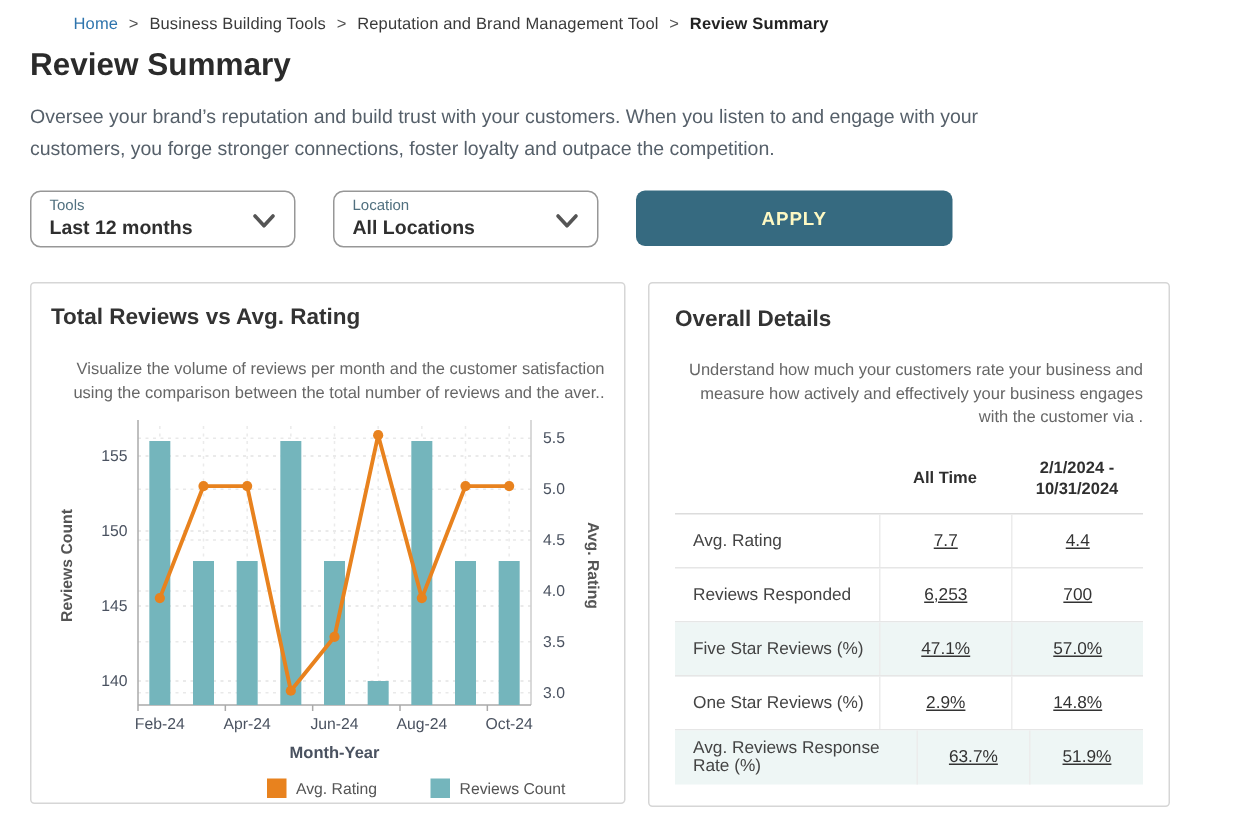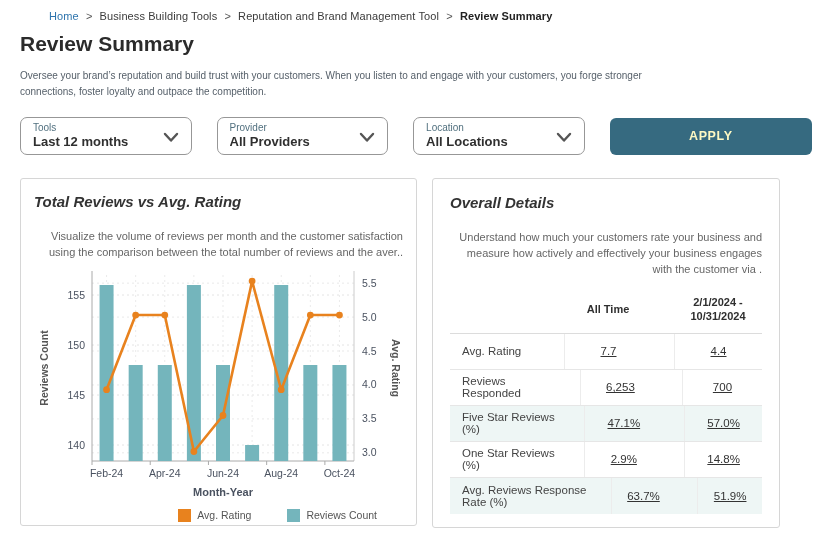--- a/index.html
+++ b/index.html
@@ -12,21 +12,21 @@
 
   
   .breadcrumb { font-size: 11px; color:#444; letter-spacing: .1px; margin-left: 29px; }
   .breadcrumb .sep { color:#555; margin: 0 4px; }
   .crumb-link { color:#2e74ad; text-decoration: none; cursor: pointer; }
   .crumb { color:#3a3a3a; cursor: pointer; }
   .crumb-current { color:#222; font-weight: bold; }
 
   h1.page-title { font-size: 21px; font-weight: bold; color:#2b2b2b; margin-top: 10px; }
 
-  .page-desc { margin-top: 12px; font-size: 10px; color:#56606a; line-height: 1.6; width: 648px; }
+  .page-desc { margin-top: 12px; font-size: 13px; color:#56606a; line-height: 1.6; width: 648px; }
 
   
   .filter-bar { display:flex; align-items:center; margin-top: 17px; }
   .dropdown {
     position: relative; width: 177px; height: 38px; border:1px solid #979797;
     border-radius: 7px; padding: 4px 30px 4px 12px; cursor: pointer; background:#fff;
     margin-right: 25px;
   }
   .dd-label { font-size: 10px; color:#51707f; line-height: 1.2; }
   .dd-value { font-size: 13px; font-weight: bold; color:#2f2f2f; line-height: 1.25;
@@ -36,34 +36,34 @@
     width: 211px; height: 37px; background:#366a80; color:#fef9c3; border:none;
     border-radius: 6px; font-family: inherit; font-size: 12.5px; font-weight: bold;
     letter-spacing: .6px; cursor: pointer;
   }
 
   
   .cards { display:flex; margin-top: 23px; }
   .card { border:1px solid #d6d6d6; border-radius: 3px; background:#fff; }
   .card-chart { width: 397px; height: 348px; padding: 14px 13px 10px 13px; margin-right: 15px; }
   .card-details { width: 348px; height: 350px; padding: 15px 17px; }
-  .card-title { font-size: 15px; font-weight: bold; color:#333;font-style:italic; }
+  .card-title { font-size: 15px; font-weight: bold; color:#333; }
   .card-sub { margin-top: 19px; font-size: 11px; color:#666; line-height: 1.45; text-align: right; }
 
   
   .chart-wrap { margin-top: 4px; }
   svg text { font-family: "Liberation Sans", sans-serif; }
   .legend { display:flex; justify-content:flex-end; padding-right: 26px; margin-top: 2px; }
   .legend-item { display:flex; align-items:center; margin-left: 36px; cursor:pointer; }
   .legend-swatch { width: 13px; height: 13px; margin-right: 6px; }
   .legend-label { font-size: 10.5px; color:#555; }
 
   
   .dtable { margin-top: 8px; font-size: 11.5px; }
-  .trow { display:flex; align-items:center; min-height: 36px; gap: 22px; }
+  .trow { display:flex; align-items:center; min-height: 36px; }
   .thead { min-height: 48px; border-bottom: 1px solid #dcdcdc; align-items:center; }
   .cell-label { flex: 1 1 auto; padding-left: 12px; color:#444; }
   .cell-val { width: 88px; text-align:center; color:#333; }
   .thead .cell-val { font-weight: bold; font-size: 11px; line-height: 1.3; color:#2f2f2f; }
   .tbody .trow { border-bottom: 1px solid #e6e6e6; }
   .tbody .trow:last-child { border-bottom: none; }
   .tbody .cell-val { border-left: 1px solid #ececec; align-self: stretch;
                      display:flex; align-items:center; justify-content:center;text-decoration:underline; }
   .trow.shaded { background:#eef6f5; }
 </style>
@@ -83,27 +83,20 @@
   </div>
 
   <h1 class="page-title">Review Summary</h1>
 
   <p class="page-desc">Oversee your brand’s reputation and build trust with your customers. When you listen to and engage with your customers, you forge stronger connections, foster loyalty and outpace the competition.</p>
 
   <div class="filter-bar">
     <div class="dropdown">
       <div class="dd-label">Tools</div>
       <div class="dd-value">Last 12 months</div>
-      <svg class="dd-chevron" viewBox="0 0 16 16">
-        <polyline points="2,5 8,11.5 14,5" fill="none" stroke="#555" stroke-width="2.4" stroke-linecap="round" stroke-linejoin="round"></polyline>
-      </svg>
-    </div>
-    <div class="dropdown">
-      <div class="dd-label">Provider</div>
-      <div class="dd-value">All Providers</div>
       <svg class="dd-chevron" viewBox="0 0 16 16">
         <polyline points="2,5 8,11.5 14,5" fill="none" stroke="#555" stroke-width="2.4" stroke-linecap="round" stroke-linejoin="round"></polyline>
       </svg>
     </div>
     <div class="dropdown">
       <div class="dd-label">Location</div>
       <div class="dd-value">All Locations</div>
       <svg class="dd-chevron" viewBox="0 0 16 16">
         <polyline points="2,5 8,11.5 14,5" fill="none" stroke="#555" stroke-width="2.4" stroke-linecap="round" stroke-linejoin="round"></polyline>
       </svg>

